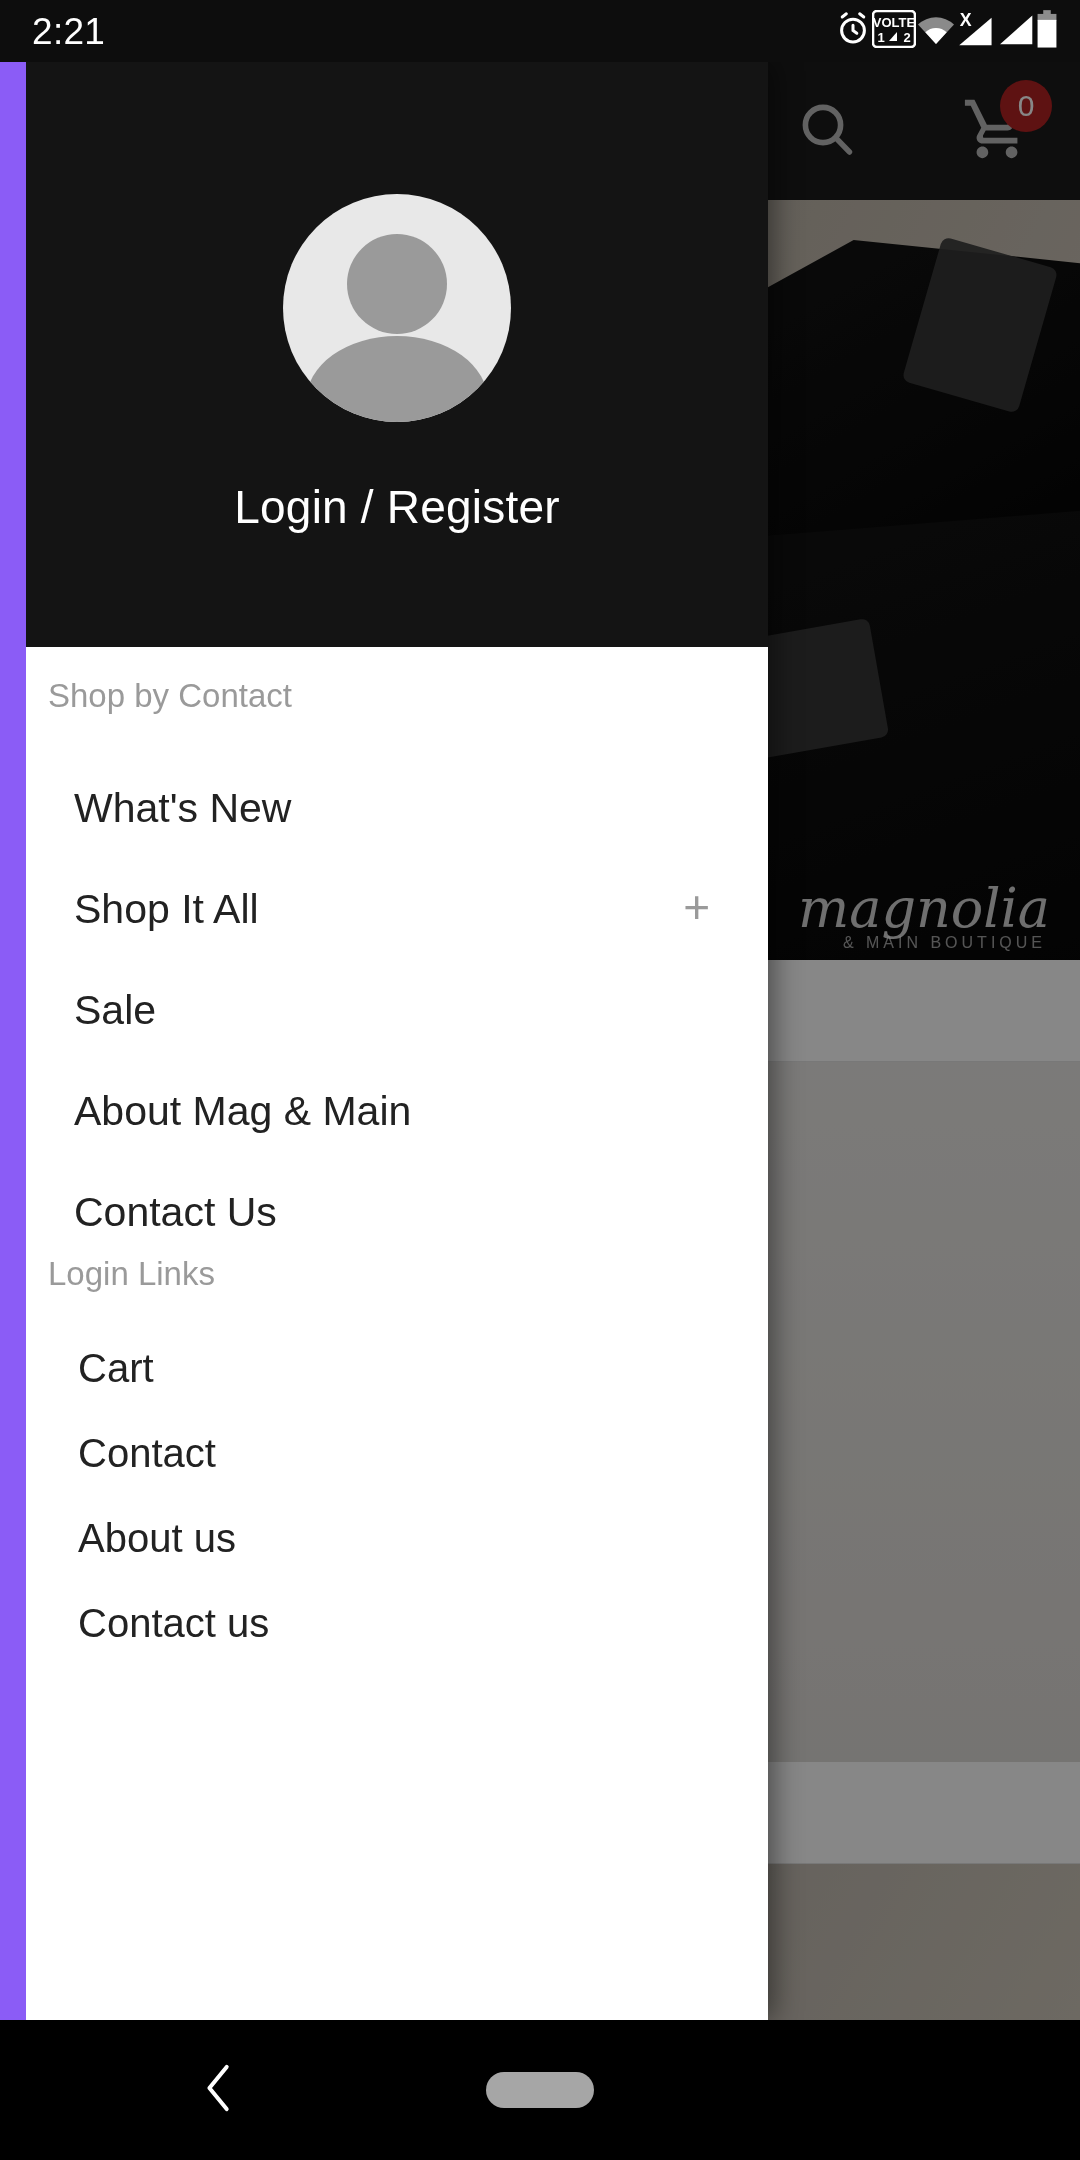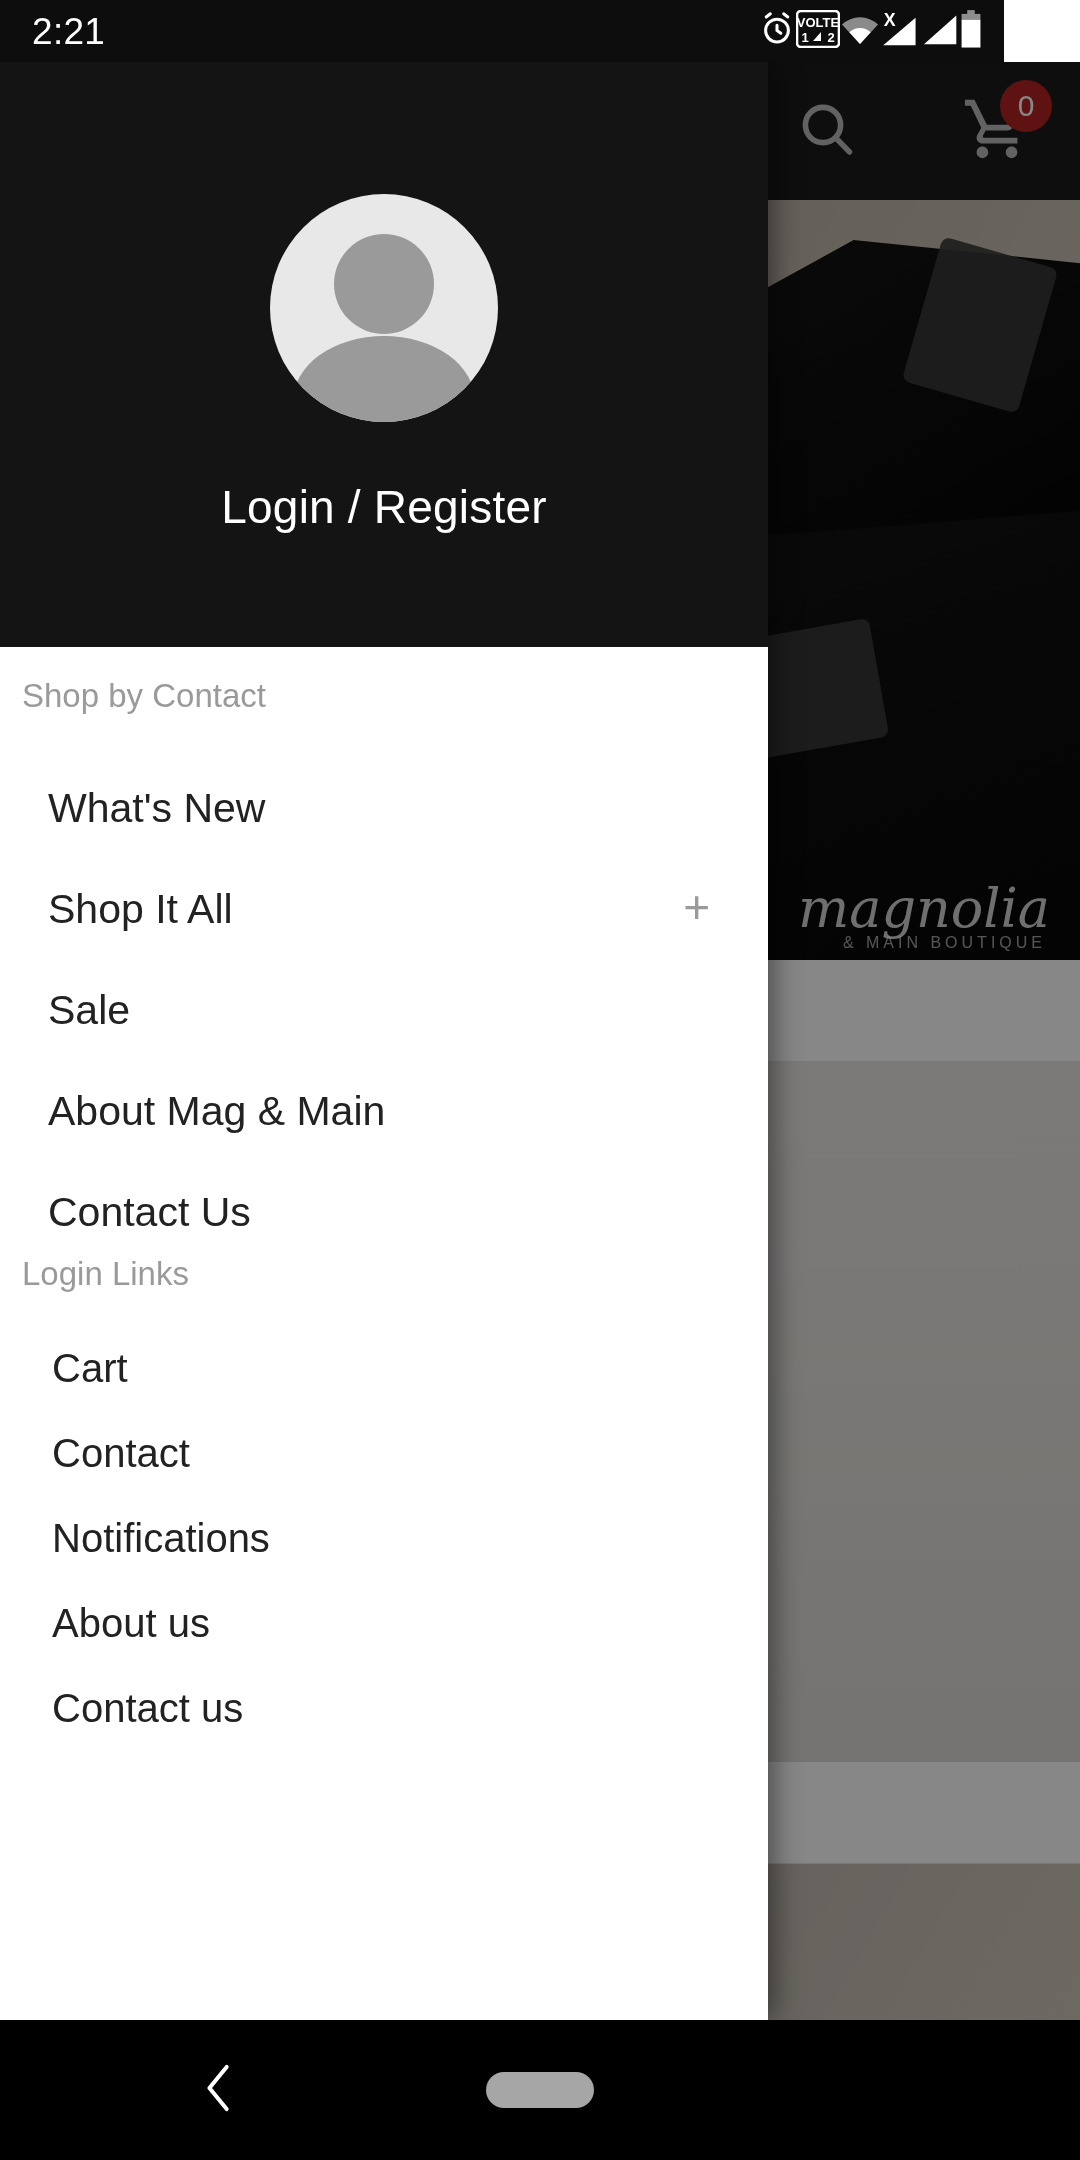--- a/index.html
+++ b/index.html
@@ -6,21 +6,21 @@
   html,body{
     width:1080px; height:2160px; overflow:hidden;
     background:#000;
     font-family:"Liberation Sans", sans-serif;
     -webkit-font-smoothing:antialiased;
   }
   #screen{ position:relative; width:1080px; height:2160px; background:#000; overflow:hidden; }
 
   
   #status-bar{
-    position:absolute; left:0; top:0; width:1004px; height:62px;
+    position:absolute; left:0; top:0; width:1080px; height:62px;
     background:#0d0d0d; color:#fff; z-index:60;
     display:flex; align-items:center; justify-content:space-between;
     padding:0 22px 0 32px;
   }
   #clock{ font-size:37px; letter-spacing:.3px; line-height:1; color:#ffffff; }
   #status-icons{ display:flex; align-items:center; gap:0; }
   .sicon{ display:block; }
 
   
   #app-scrim{ position:absolute; inset:0; background:#fff; }
@@ -113,23 +113,23 @@
   #photo3 .blk{ position:absolute; left:20px; top:0; width:220px; height:200px; background:#151515; }
   #photo3 .stripe{ position:absolute; left:240px; top:0; width:180px; height:200px;
      background:repeating-linear-gradient(98deg,#e9e6e1 0 14px,#b9b4ab 14px 26px); }
 
   
   #dim{ position:absolute; left:0; top:62px; width:1080px; bottom:140px; background:rgba(0,0,0,.47); z-index:20; }
 
   
   #drawer{
     position:absolute; left:0; top:62px; width:768px; bottom:140px;
-    background:#4d7c0f; z-index:40; overflow:hidden;
+    background:#8b5cf6; z-index:40; overflow:hidden;
     box-shadow:6px 0 26px rgba(0,0,0,.45);
-    display:flex; flex-direction:column;
+    display:flex; flex-direction:column;padding-left:26px;
   }
   #drawer-header{
     height:585px; background:#141414; flex:0 0 auto;
     display:flex; flex-direction:column; align-items:center; justify-content:center;
   }
   #avatar{
     width:228px; height:228px; border-radius:50%;
     background:#e8e8e8; position:relative; overflow:hidden;
     margin-top:18px;
   }
@@ -269,23 +269,20 @@
 
       <div class="section-title">Login Links</div>
 
       <div class="quick-item">
         <span class="label">Cart</span>
       </div>
       <div class="quick-item">
         <span class="label">Contact</span>
       </div>
       <div class="quick-item">
-        <span class="label">Notifications</span>
-      </div>
-      <div class="quick-item">
         <span class="label">About us</span>
       </div>
       <div class="quick-item">
         <span class="label">Contact us</span>
       </div>
 
     </div>
   </div>
 
   <div id="status-bar">

